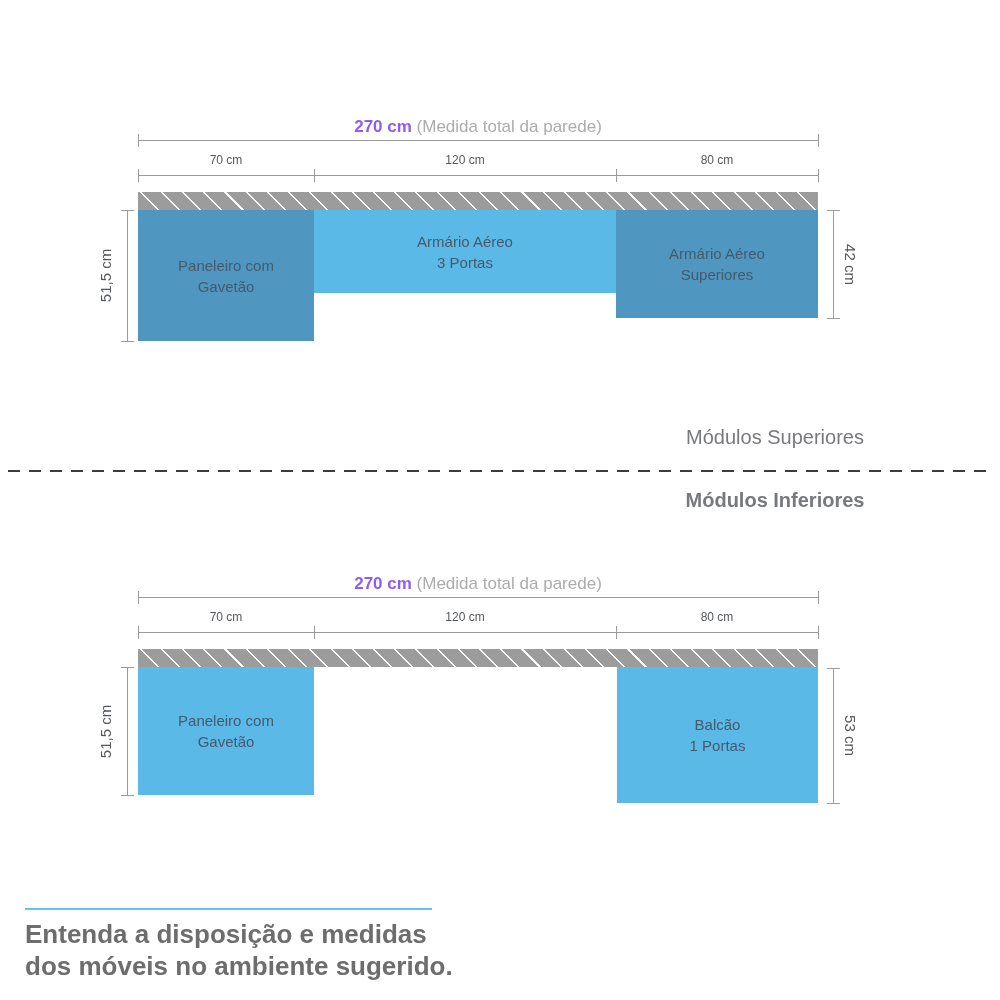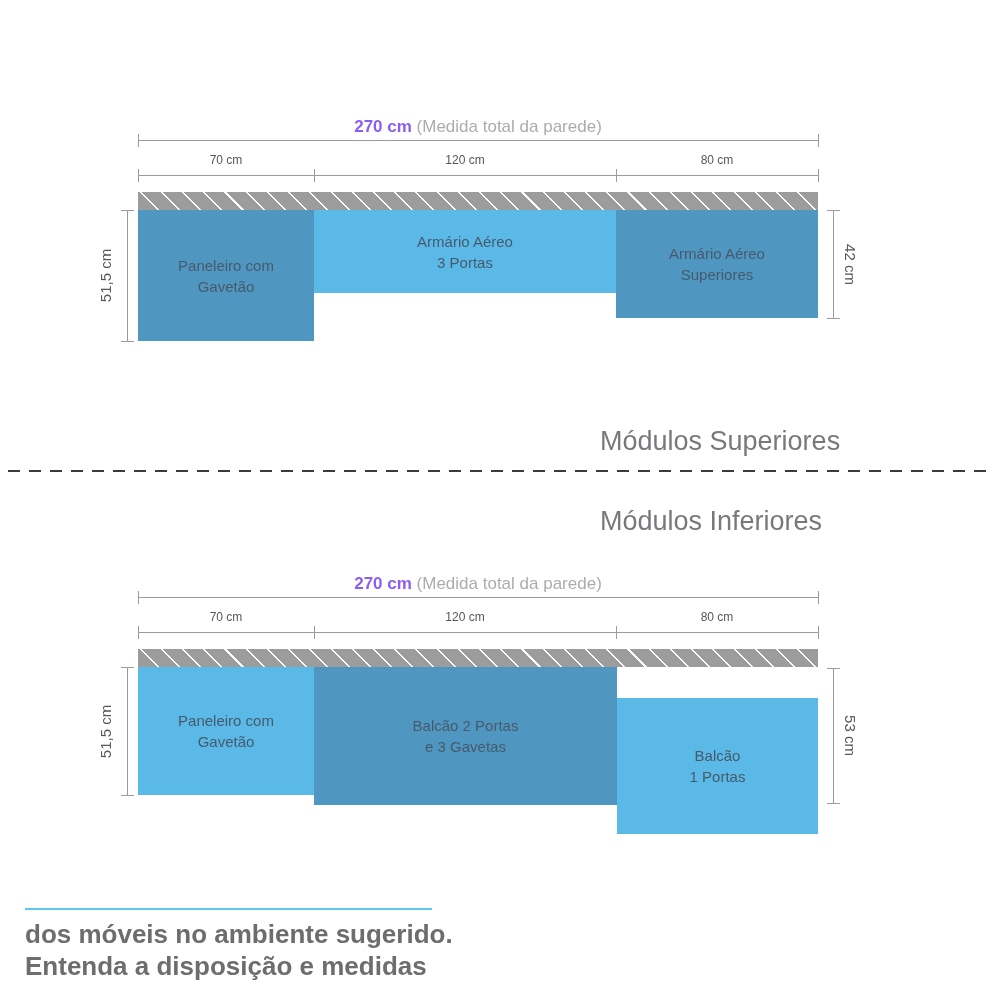--- a/index.html
+++ b/index.html
@@ -37,21 +37,21 @@
   .box-dark { background:#4f97c0; }
   .box-light { background:#5bb9e7; }
 
   
   .vlabel { position:absolute; display:flex; align-items:center; justify-content:center; width:22px; }
   .vlabel span { white-space:nowrap; font-size:15px; color:#54575b; }
   .rot-ccw span { transform:rotate(-90deg); }
   .rot-cw  span { transform:rotate(90deg); }
 
   
-  .section-label { position:absolute; width:350px; text-align:left; font-size:27px; color:#77797c; }
+  .section-label { position:absolute; width:350px; text-align:center; font-size:20px; color:#77797c; }
   .divider {
     position:absolute; height:2px;
     background:repeating-linear-gradient(90deg, #3c3c3c 0 12px, rgba(0,0,0,0) 12px 21px);
   }
 
   
   .accent-rule { position:absolute; height:2px; background:#5ec7ee; }
   .footer-heading { position:absolute; font-size:26px; font-weight:bold; color:#6d6d6d; line-height:32px; }
 </style>
 </head>
@@ -101,21 +101,21 @@
   <div class="vline" style="left:833px; top:210px; height:108px;"></div>
   <div class="cap-h" style="left:827px; top:210px;"></div>
   <div class="cap-h" style="left:827px; top:318px;"></div>
   <div class="vlabel rot-cw" style="left:839px; top:210px; height:108px;">
     <span>42 cm</span>
   </div>
 </div>
 
 <div class="section-label" style="left:600px; top:426px;">Módulos Superiores</div>
 <div class="divider" style="left:8px; top:470px; width:984px;"></div>
-<div class="section-label" style="left:600px; top:506px;">Módulos Inferiores</div>
+<div class="section-label" style="left:600px; top:489px;font-weight:bold;">Módulos Inferiores</div>
 
 <div class="abs" style="left:0; top:0; width:1000px; height:1000px;">
 
   <div class="total-label" style="left:138px; top:574px; width:680px;">
     <span class="strong">270 cm</span>
     <span class="note">(Medida total da parede)</span>
   </div>
   <div class="hline" style="left:138px; top:597px; width:680px;"></div>
   <div class="tick-v" style="left:138px; top:591px;"></div>
   <div class="tick-v" style="left:818px; top:591px;"></div>
@@ -128,25 +128,21 @@
   <div class="tick-v" style="left:314px; top:626px;"></div>
   <div class="tick-v" style="left:616px; top:626px;"></div>
   <div class="tick-v" style="left:818px; top:626px;"></div>
 
   <div class="hatch" style="left:138px; top:649px; width:680px;"></div>
 
   <div class="box box-light" style="left:138px; top:667px; width:176px; height:128px;">
     <span>Paneleiro com</span>
     <span>Gavetão</span>
   </div>
-  <div class="box box-dark" style="left:314px; top:667px; width:303px; height:138px;">
-    <span>Balcão 2 Portas</span>
-    <span>e 3 Gavetas</span>
-  </div>
-  <div class="box box-light" style="left:617px; top:667px; width:201px; height:136px;margin-top:31px;">
+  <div class="box box-light" style="left:617px; top:667px; width:201px; height:136px;">
     <span>Balcão</span>
     <span>1 Portas</span>
   </div>
 
   <div class="vline" style="left:127px; top:667px; height:128px;"></div>
   <div class="cap-h" style="left:121px; top:667px;"></div>
   <div class="cap-h" style="left:121px; top:795px;"></div>
   <div class="vlabel rot-ccw" style="left:95px; top:667px; height:128px;">
     <span>51,5 cm</span>
   </div>
@@ -154,15 +150,15 @@
   <div class="vline" style="left:833px; top:668px; height:135px;"></div>
   <div class="cap-h" style="left:827px; top:668px;"></div>
   <div class="cap-h" style="left:827px; top:803px;"></div>
   <div class="vlabel rot-cw" style="left:839px; top:668px; height:135px;">
     <span>53 cm</span>
   </div>
 </div>
 
 <div class="accent-rule" style="left:25px; top:908px; width:407px;"></div>
 <div class="footer-heading" style="left:25px; top:918px; width:520px;">
+  <div>Entenda a disposição e medidas</div>
   <div>dos móveis no ambiente sugerido.</div>
-  <div>Entenda a disposição e medidas</div>
 </div>
 
 </body></html>

